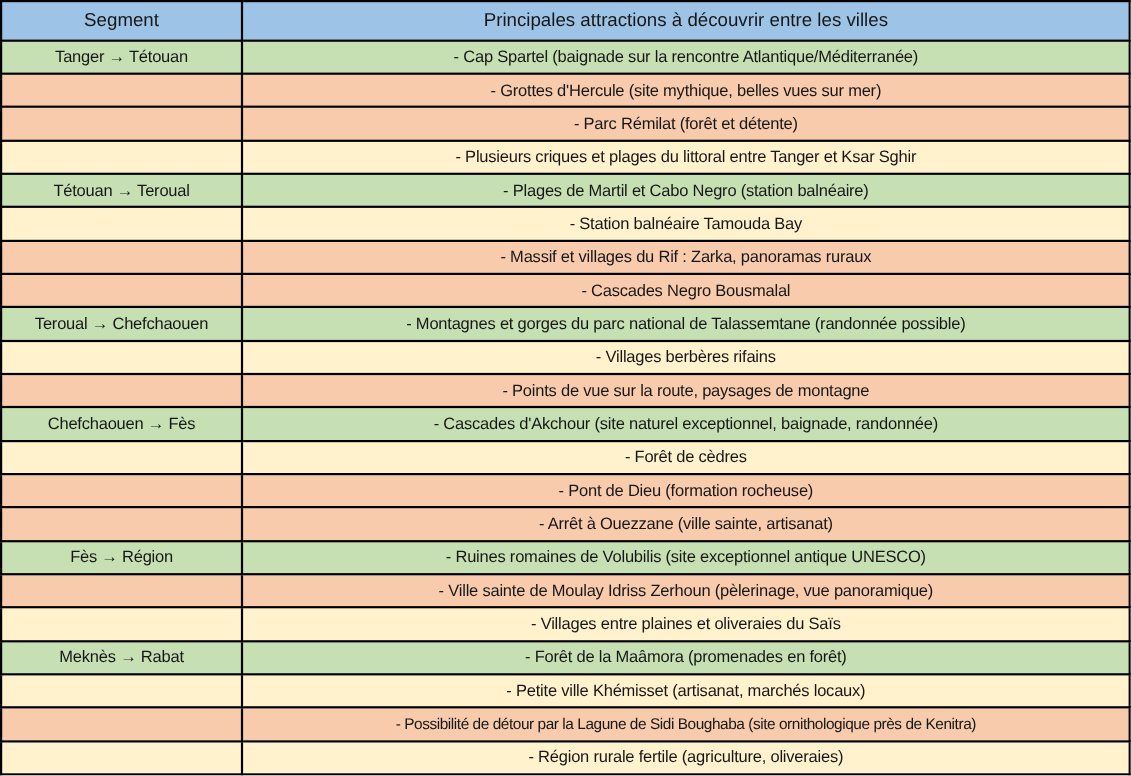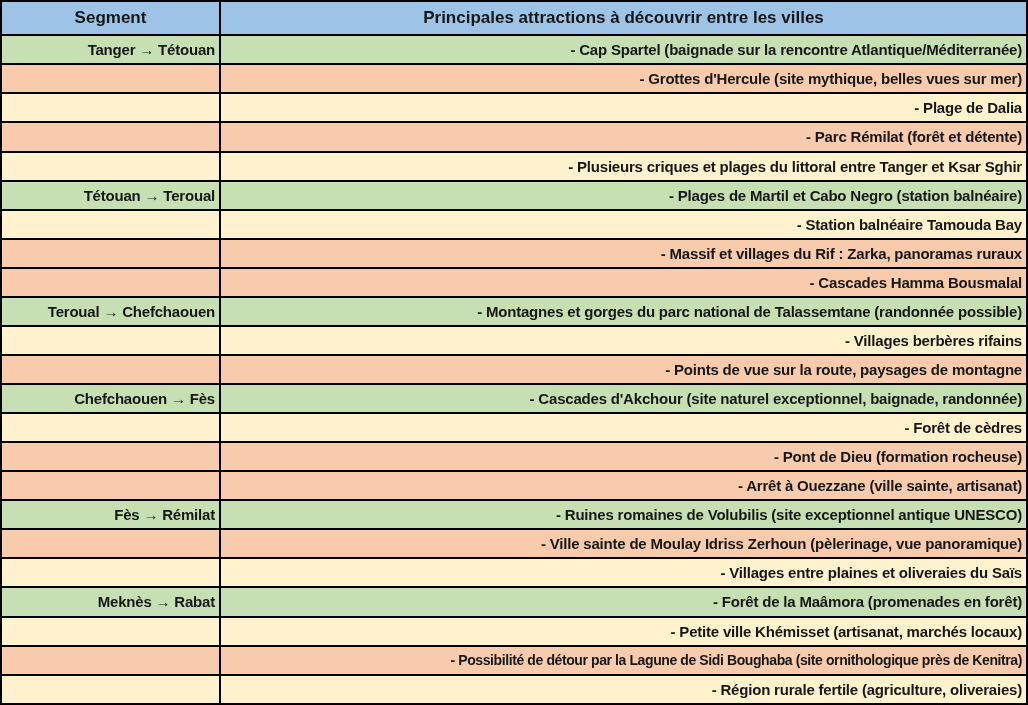--- a/index.html
+++ b/index.html
@@ -25,34 +25,34 @@
     width: 1028px;
     height: 705px;
     border-collapse: collapse;
     table-layout: fixed;
   }
   table.attractions th,
   table.attractions td {
     border: 2px solid var(--border-color);
     text-align: center;
     vertical-align: middle;
-    font-weight: 700;
+    font-weight: 400;
     color: var(--text-color);
     overflow: hidden;
     white-space: nowrap;
     padding: 0 4px;
   }
   col.segment-col { width: 219px; }
   tr.header-row { height: 33px; }
   tr.header-row th {
     background: var(--header-bg);
     font-size: 17px;
   }
   tr.data-row { height: 28px; }
-  tr.data-row td { font-size: 15px; letter-spacing: -0.2px; text-align: right; }
+  tr.data-row td { font-size: 15px; letter-spacing: -0.2px; }
   tr.tone-green td  { background: var(--segment-row-bg); }
   tr.tone-orange td { background: var(--orange-row-bg); }
   tr.tone-cream td  { background: var(--cream-row-bg); }
   td.attraction-cell.long { font-size: 14px; letter-spacing: -0.4px; margin-left: 44px; }
 </style>
 </head>
 <body>
 
 <div class="page">
   <table class="attractions">
@@ -66,24 +66,20 @@
       <th>Principales attractions à découvrir entre les villes</th>
     </tr>
     <tr class="data-row tone-green">
       <td class="segment-cell">Tanger → Tétouan</td>
       <td class="attraction-cell">- Cap Spartel (baignade sur la rencontre Atlantique/Méditerranée)</td>
     </tr>
     <tr class="data-row tone-orange">
       <td class="segment-cell"></td>
       <td class="attraction-cell">- Grottes d'Hercule (site mythique, belles vues sur mer)</td>
     </tr>
-    <tr class="data-row tone-cream">
-      <td class="segment-cell"></td>
-      <td class="attraction-cell">- Plage de Dalia</td>
-    </tr>
     <tr class="data-row tone-orange">
       <td class="segment-cell"></td>
       <td class="attraction-cell">- Parc Rémilat (forêt et détente)</td>
     </tr>
     <tr class="data-row tone-cream">
       <td class="segment-cell"></td>
       <td class="attraction-cell">- Plusieurs criques et plages du littoral entre Tanger et Ksar Sghir</td>
     </tr>
     <tr class="data-row tone-green">
       <td class="segment-cell">Tétouan → Teroual</td>
@@ -92,21 +88,21 @@
     <tr class="data-row tone-cream">
       <td class="segment-cell"></td>
       <td class="attraction-cell">- Station balnéaire Tamouda Bay</td>
     </tr>
     <tr class="data-row tone-orange">
       <td class="segment-cell"></td>
       <td class="attraction-cell">- Massif et villages du Rif : Zarka, panoramas ruraux</td>
     </tr>
     <tr class="data-row tone-orange">
       <td class="segment-cell"></td>
-      <td class="attraction-cell">- Cascades Hamma Bousmalal</td>
+      <td class="attraction-cell">- Cascades Negro Bousmalal</td>
     </tr>
     <tr class="data-row tone-green">
       <td class="segment-cell">Teroual → Chefchaouen</td>
       <td class="attraction-cell">- Montagnes et gorges du parc national de Talassemtane (randonnée possible)</td>
     </tr>
     <tr class="data-row tone-cream">
       <td class="segment-cell"></td>
       <td class="attraction-cell">- Villages berbères rifains</td>
     </tr>
     <tr class="data-row tone-orange">
@@ -123,21 +119,21 @@
     </tr>
     <tr class="data-row tone-orange">
       <td class="segment-cell"></td>
       <td class="attraction-cell">- Pont de Dieu (formation rocheuse)</td>
     </tr>
     <tr class="data-row tone-orange">
       <td class="segment-cell"></td>
       <td class="attraction-cell">- Arrêt à Ouezzane (ville sainte, artisanat)</td>
     </tr>
     <tr class="data-row tone-green">
-      <td class="segment-cell">Fès → Rémilat</td>
+      <td class="segment-cell">Fès → Région</td>
       <td class="attraction-cell">- Ruines romaines de Volubilis (site exceptionnel antique UNESCO)</td>
     </tr>
     <tr class="data-row tone-orange">
       <td class="segment-cell"></td>
       <td class="attraction-cell">- Ville sainte de Moulay Idriss Zerhoun (pèlerinage, vue panoramique)</td>
     </tr>
     <tr class="data-row tone-cream">
       <td class="segment-cell"></td>
       <td class="attraction-cell">- Villages entre plaines et oliveraies du Saïs</td>
     </tr>

